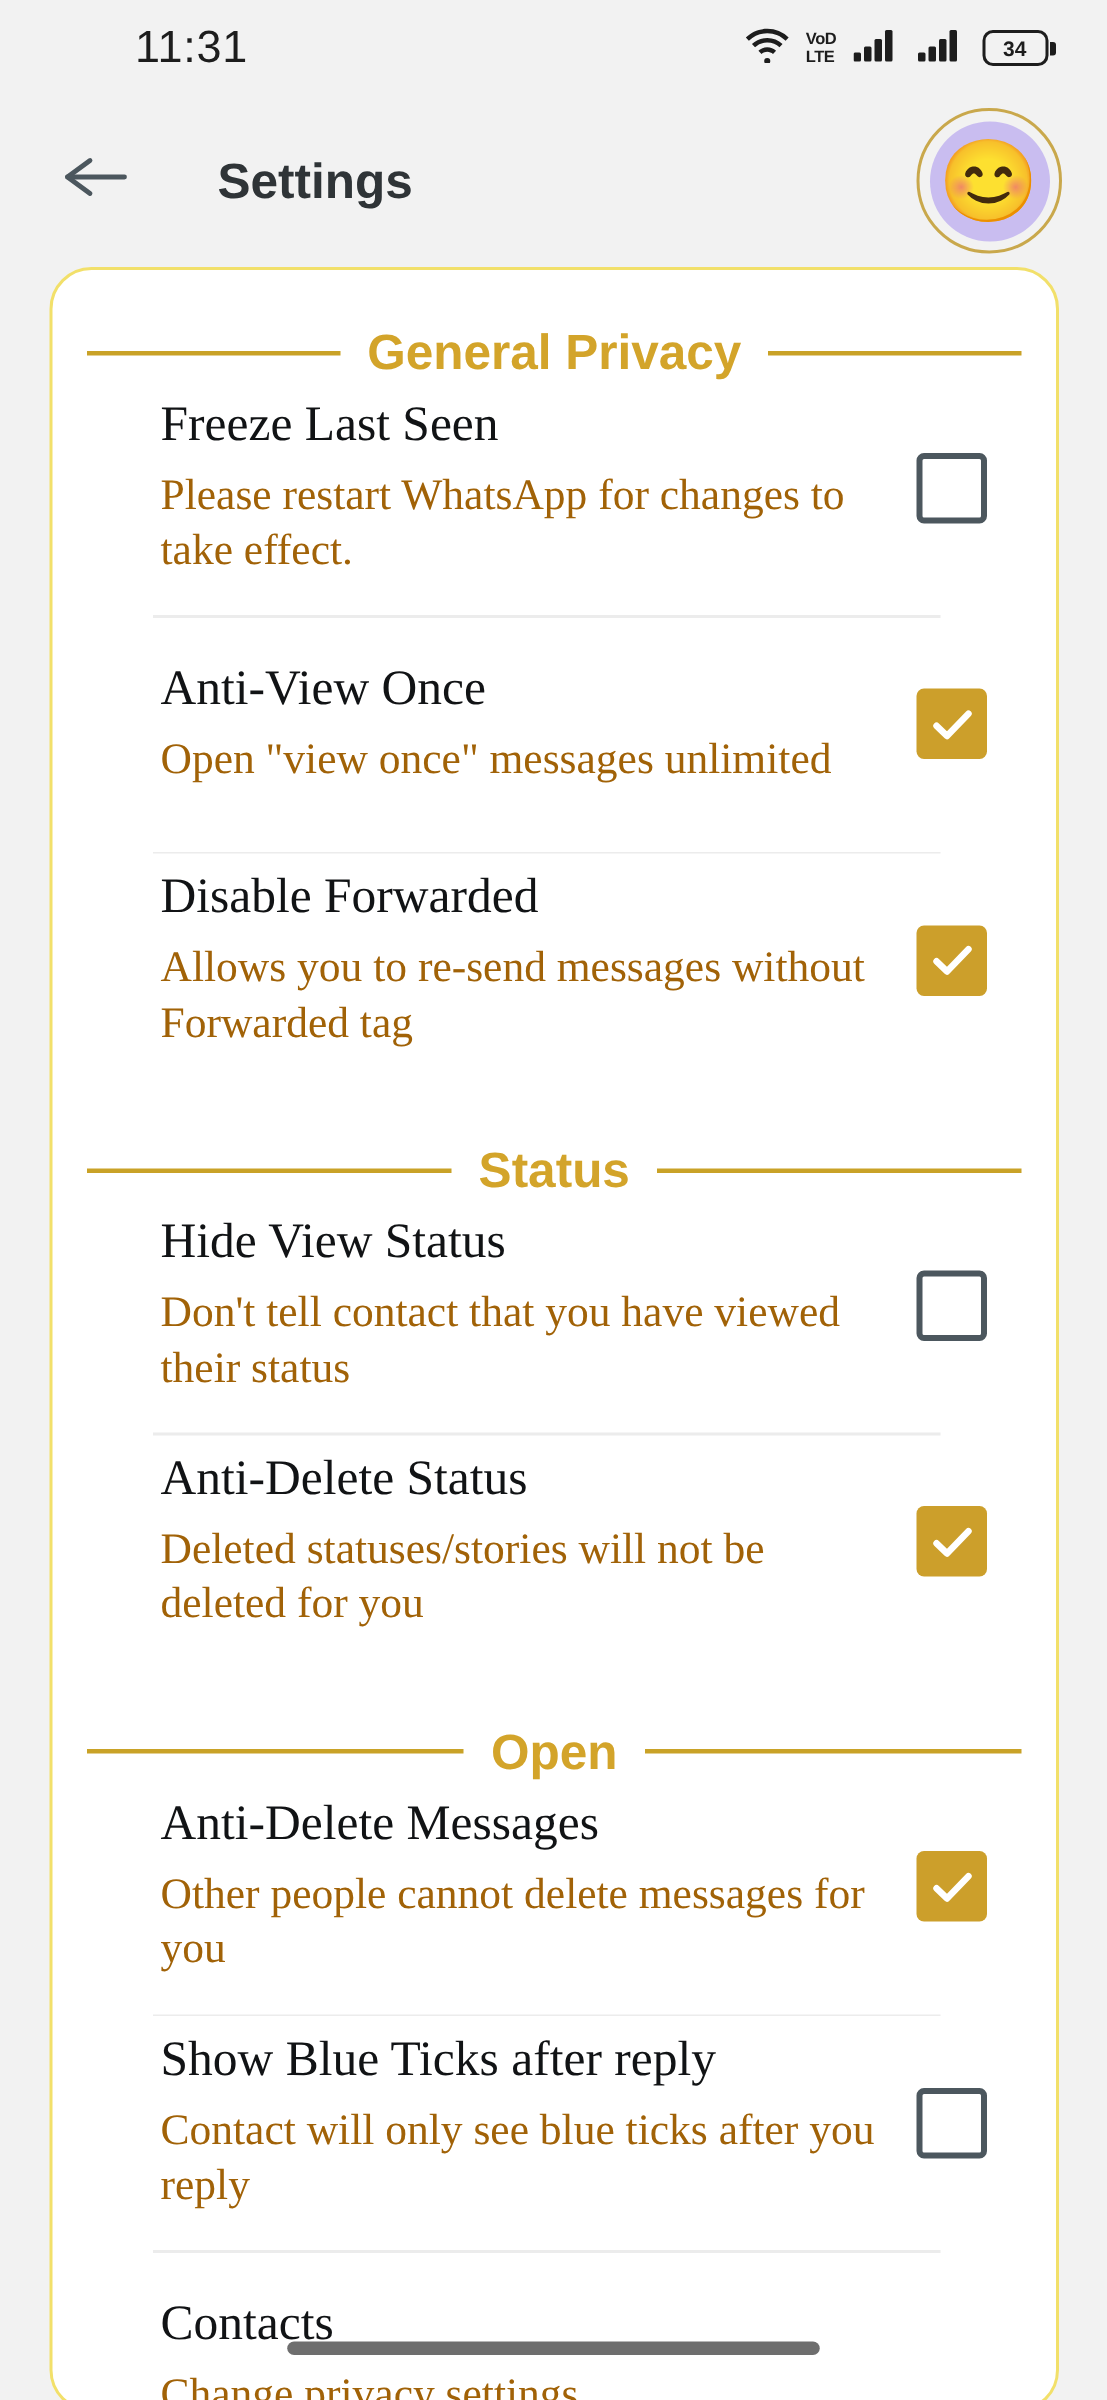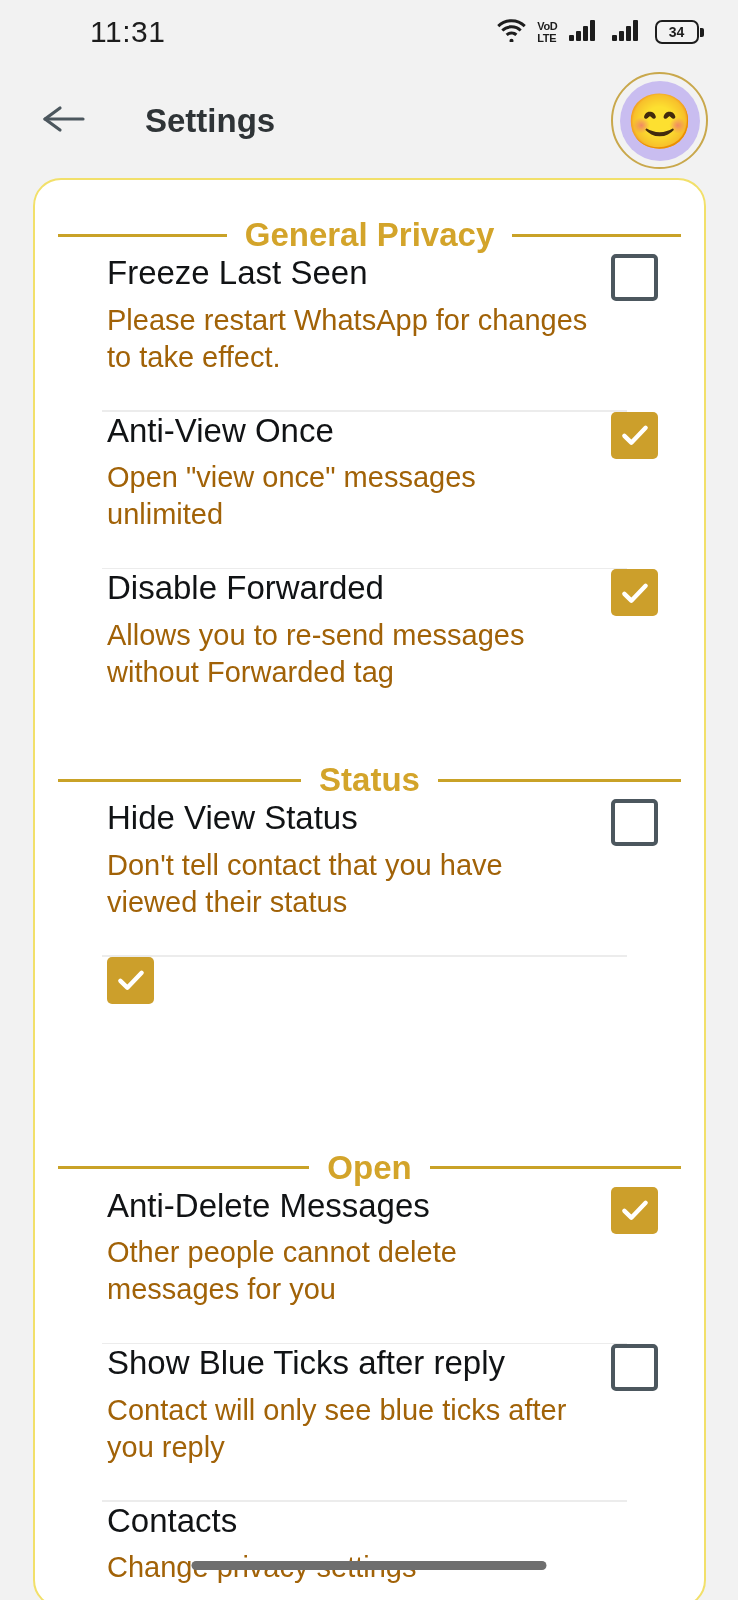--- a/index.html
+++ b/index.html
@@ -103,24 +103,25 @@
     background:#c9a227;
   }
   .section-head .sh-label {
     font-size:33px; font-weight:bold;
     color:#d3a42a;
     padding:0 18px;
     white-space:nowrap;
   }
 
   .row {
-    display:flex; align-items:flex-start;
+    display:flex; align-items:center;
     padding:0 36px 14px 72px;
     min-height:156px;
     position:relative;
+    font-family:Liberation Serif, serif;
   }
   .row-text { flex:1 1 auto; padding-right:20px; }
   .row-title {
     font-size:33px; color:#111315;
     line-height:1.18;
     margin-bottom:9px;
   }
   .row-sub {
     font-size:29px; color:#a16207;
     line-height:1.27;
@@ -267,20 +268,24 @@
     </div>
     <div class="row">
       <div class="row-text">
         <div class="row-title">Hide View Status</div>
         <div class="row-sub">Don't tell contact that you have viewed their status</div>
       </div>
       <span class="cb unchecked"></span>
     </div>
     <div class="divider"></div>
     <div class="row">
+      <div class="row-text">
+        <div class="row-title">Anti-Delete Status</div>
+        <div class="row-sub">Deleted statuses/stories will not be deleted for you</div>
+      </div>
       <span class="cb checked">
         <svg width="34" height="34" viewBox="0 0 24 24">
           <path d="M4.5 12.6 L9.4 17.4 L19.5 6.9" fill="none" stroke="#ffffff" stroke-width="3.1" stroke-linecap="round" stroke-linejoin="round"></path>
         </svg>
       </span>
     </div>
     <div class="section-head">
       <span class="rule"></span>
       <span class="sh-label">Open</span>
       <span class="rule"></span>

